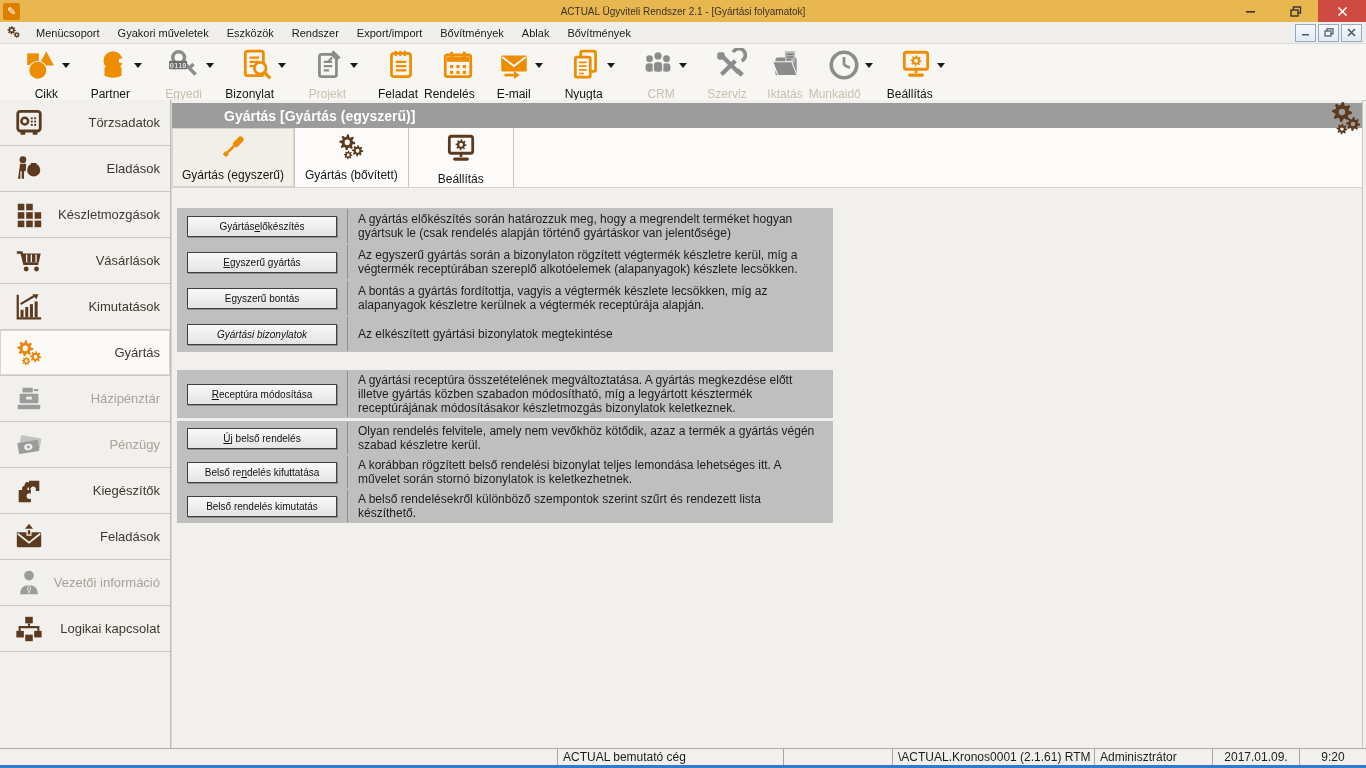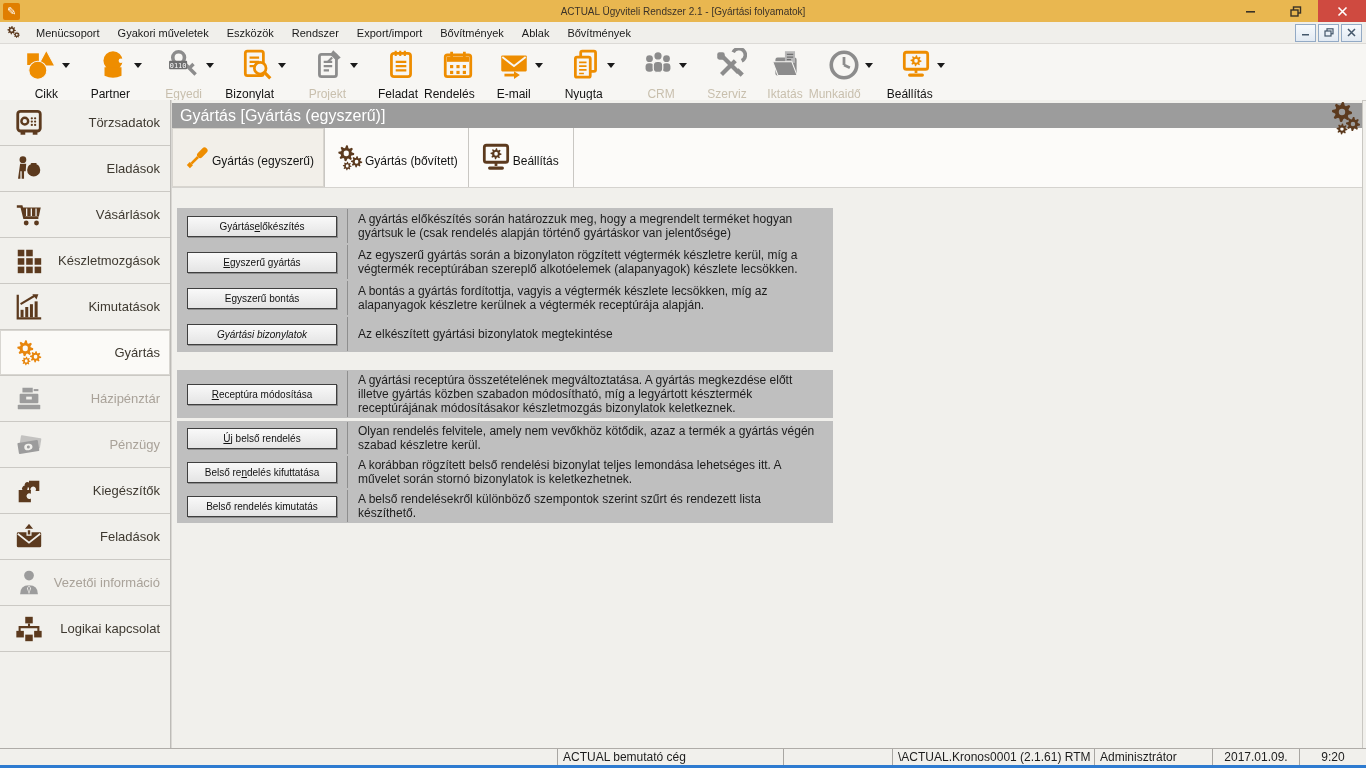--- a/index.html
+++ b/index.html
@@ -36,24 +36,24 @@
   .tb-arrow i{width:0;height:0;border-left:4px solid transparent;border-right:4px solid transparent;border-top:5px solid #1A1A1A;}
   
   .sidebar{position:absolute;top:100px;left:0;width:170px;bottom:19px;background:#F1F0EC;border-right:1px solid #BDBBB7;}
   .sb-item{height:45px;border-bottom:1px solid #CBC9C4;display:flex;align-items:center;padding:0 10px 0 14px;}
   .sb-item .sb-label{margin-left:auto;font-size:13px;color:#3E3930;text-align:right;}
   .sb-item.disabled .sb-label{color:#A9A299;}
   .sb-item.selected{background:#FBFAF7;box-shadow:inset 0 0 0 1px #D8D6D1;}
   
   .main{position:absolute;left:171px;top:100px;right:3px;bottom:19px;background:#F1F0EC;border-left:1px solid #D9D7D3;border-right:1px solid #C9C7C2;}
   .main-header{position:relative;margin-top:3px;height:25px;background:#9C9C9C;display:flex;align-items:center;}
-  .main-header .hdr-text{color:#FFFFFF;font-size:16px;font-weight:normal;padding-left:8px;}
+  .main-header .hdr-text{color:#FFFFFF;font-size:14px;font-weight:bold;padding-left:8px;margin-left:44px;}
   .hdr-gears{position:absolute;right:2px;top:-3px;}
   .tabstrip{height:59px;background:#FCFBF9;border-bottom:1px solid #D5D3CF;display:flex;}
-  .tab{min-width:84px;padding:4px 10px 0 10px;display:flex;align-items:center;border-right:1px solid #C9C7C3;}
+  .tab{min-width:84px;padding:4px 10px 0 10px;display:flex;flex-direction:column;align-items:center;border-right:1px solid #C9C7C3;}
   .tab .tab-label{font-size:12px;margin-top:2px;color:#141414;white-space:nowrap;}
   .tab.selected{background:#F2EFE9;box-shadow:inset 0 0 0 1px #D8D5CF;}
   
   .content{padding:20px 0 0 5px;}
   .grp{background:#BFBFBF;width:656px;}
   .grp.g1{margin-bottom:18px;}
   .grp.g2{margin-bottom:3px;}
   .row{display:flex;align-items:center;min-height:34px;padding:1px 0;}
   .g2 .row{min-height:44px;}
   .g3 .row{min-height:28px;}
@@ -351,45 +351,45 @@
           <path d="M6.5 10.5 h6.5 l-0.5 8 h-1.8 v8 h-2.5 v-8 h-1.4 v8 H4.3 Z" fill="#5C3A1E"></path>
           <circle cx="21" cy="17" r="7" fill="#5C3A1E"></circle>
           <path d="M17.5 9.5 L24.5 9.5 L21 13 Z" fill="#5C3A1E"></path>
         </svg>
       </span>
       <span class="sb-label">Eladások</span>
     </div>
     <div class="sb-item">
       <span style="display: flex;">
         <svg width="30" height="30" viewBox="0 0 32 32">
-          <path d="M3 7 h5 l3 12 h15" stroke="#5C3A1E" stroke-width="2.6" fill="none"></path>
-          <polygon points="9,8 28.5,8 26.5,17.5 11.2,17.5" fill="#5C3A1E"></polygon>
-          <path d="M13.5 9 v8 M18.5 9 v8 M23.5 9 v8" stroke="#F1F0EC" stroke-width="1.4"></path>
-          <circle cx="13" cy="24.5" r="2.6" fill="#5C3A1E"></circle>
-          <circle cx="24" cy="24.5" r="2.6" fill="#5C3A1E"></circle>
-        </svg>
-      </span>
-      <span class="sb-label">Vásárlások</span>
-    </div>
-    <div class="sb-item">
-      <span style="display: flex;">
-        <svg width="30" height="30" viewBox="0 0 32 32">
           <g fill="#5C3A1E">
             <rect x="4" y="4" width="7" height="7"></rect>
             <rect x="13" y="4" width="7" height="7"></rect>
             <rect x="4" y="13" width="7" height="7"></rect>
             <rect x="13" y="13" width="7" height="7"></rect>
             <rect x="22" y="13" width="7" height="7"></rect>
             <rect x="4" y="22" width="7" height="7"></rect>
             <rect x="13" y="22" width="7" height="7"></rect>
             <rect x="22" y="22" width="7" height="7"></rect>
           </g>
         </svg>
       </span>
       <span class="sb-label">Készletmozgások</span>
+    </div>
+    <div class="sb-item">
+      <span style="display: flex;">
+        <svg width="30" height="30" viewBox="0 0 32 32">
+          <path d="M3 7 h5 l3 12 h15" stroke="#5C3A1E" stroke-width="2.6" fill="none"></path>
+          <polygon points="9,8 28.5,8 26.5,17.5 11.2,17.5" fill="#5C3A1E"></polygon>
+          <path d="M13.5 9 v8 M18.5 9 v8 M23.5 9 v8" stroke="#F1F0EC" stroke-width="1.4"></path>
+          <circle cx="13" cy="24.5" r="2.6" fill="#5C3A1E"></circle>
+          <circle cx="24" cy="24.5" r="2.6" fill="#5C3A1E"></circle>
+        </svg>
+      </span>
+      <span class="sb-label">Vásárlások</span>
     </div>
     <div class="sb-item">
       <span style="display: flex;">
         <svg width="30" height="30" viewBox="0 0 32 32">
           <path d="M4 3 V28 H29" stroke="#5C3A1E" stroke-width="2.4" fill="none"></path>
           <g fill="#5C3A1E">
             <rect x="7" y="19" width="3.2" height="8"></rect>
             <rect x="12" y="16" width="3.2" height="11"></rect>
             <rect x="17" y="13" width="3.2" height="14"></rect>
             <rect x="22" y="10" width="3.2" height="17"></rect>

